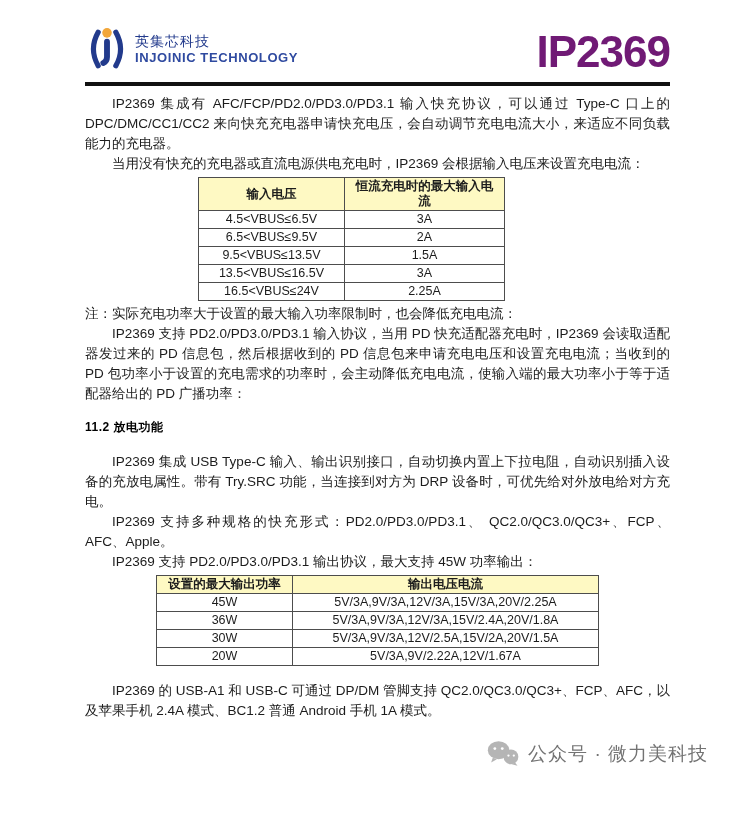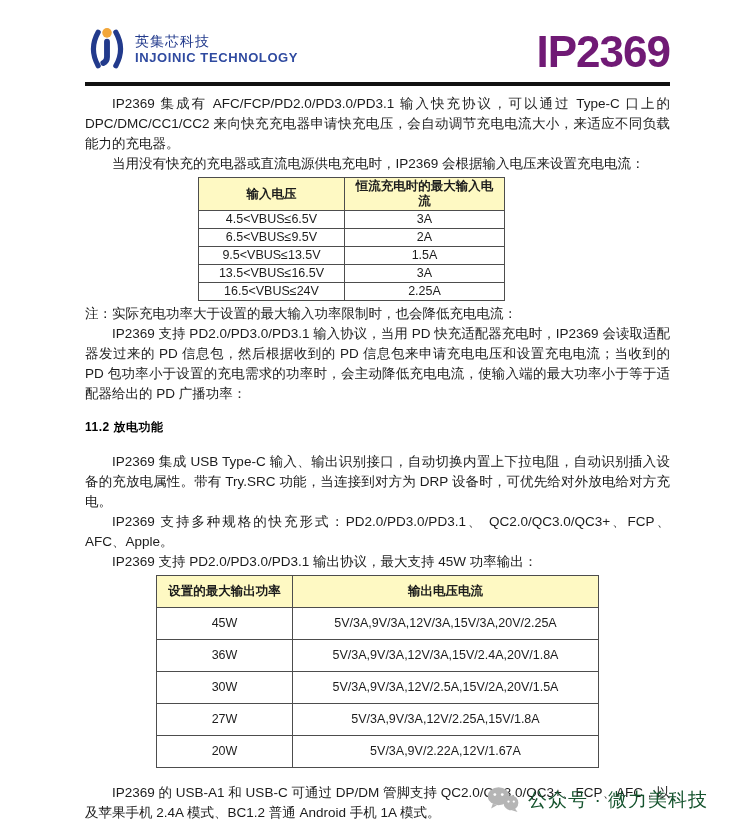--- a/index.html
+++ b/index.html
@@ -82,32 +82,32 @@
     border: 1px solid #4d4d4d;
     padding: 1px 6px;
     height: 17px;
     text-indent: 0;
   }
   th { background: #fef9c3; font-weight: bold; }
   .t1 { margin-left: 113px; }
   .t1 th:first-child, .t1 td:first-child { width: 146px; }
   .t1 th:last-child,  .t1 td:last-child  { width: 160px; }
   .t2 { margin-left: 71px; }
-  .t2 th, .t2 td { height: 32px; }
+  .t2 th, .t2 td { height: 18px; }
   .t2 th:first-child, .t2 td:first-child { width: 136px; }
   .t2 th:last-child,  .t2 td:last-child  { width: 306px; }
   
   .watermark {
     position: absolute;
     right: 46px;
-    top: 786px;
+    top: 740px;
     display: flex;
     align-items: center;
     gap: 8px;
-    color: #14532d;
+    color: #737373;
     font-size: 19px;
     letter-spacing: 1px;
   }
   .wechat-icon { width: 33px; height: 27px; flex: 0 0 auto; }
 </style>
 </head>
 <body>
 
 <div class="page">
 
@@ -186,24 +186,20 @@
           </tr>
           <tr>
             <td>36W</td>
             <td>5V/3A,9V/3A,12V/3A,15V/2.4A,20V/1.8A</td>
           </tr>
           <tr>
             <td>30W</td>
             <td>5V/3A,9V/3A,12V/2.5A,15V/2A,20V/1.5A</td>
           </tr>
           <tr>
-            <td>27W</td>
-            <td>5V/3A,9V/3A,12V/2.25A,15V/1.8A</td>
-          </tr>
-          <tr>
             <td>20W</td>
             <td>5V/3A,9V/2.22A,12V/1.67A</td>
           </tr>
         </tbody>
       </table>
 
     <p class="para gap-top">IP2369 的 USB-A1 和 USB-C 可通过 DP/DM 管脚支持 QC2.0/QC3.0/QC3+、FCP、AFC，以及苹果手机 2.4A 模式、BC1.2 普通 Android 手机 1A 模式。</p>
   </div>
 
   <div class="watermark">

